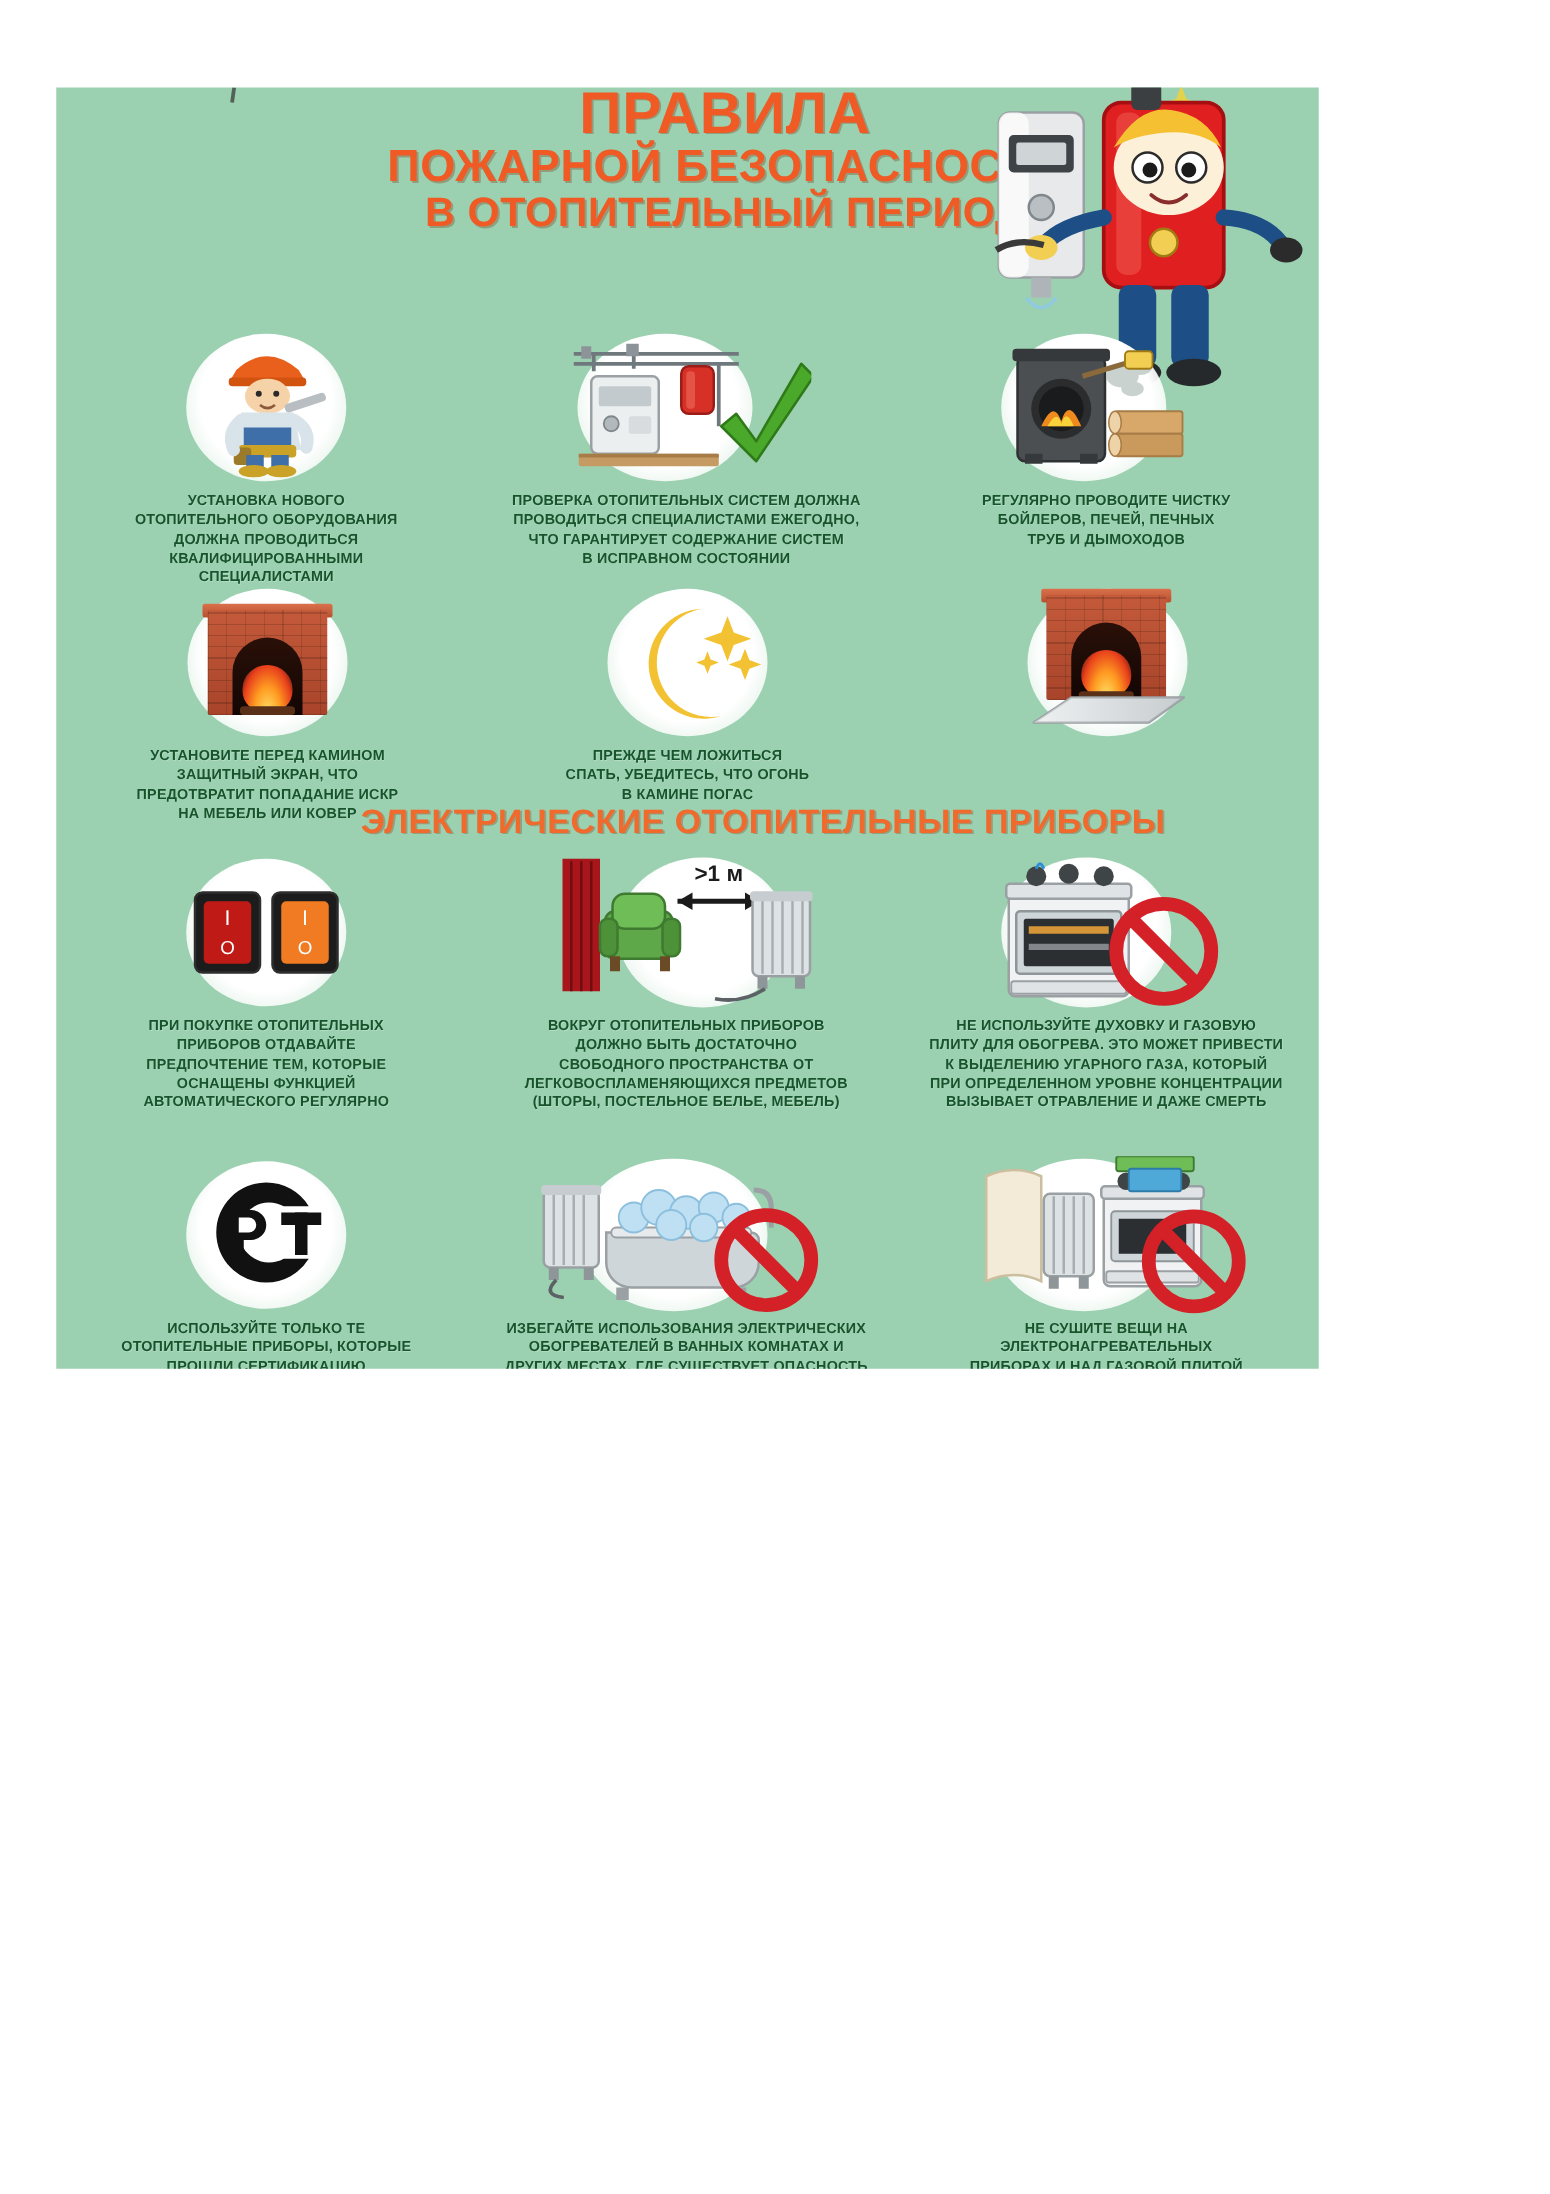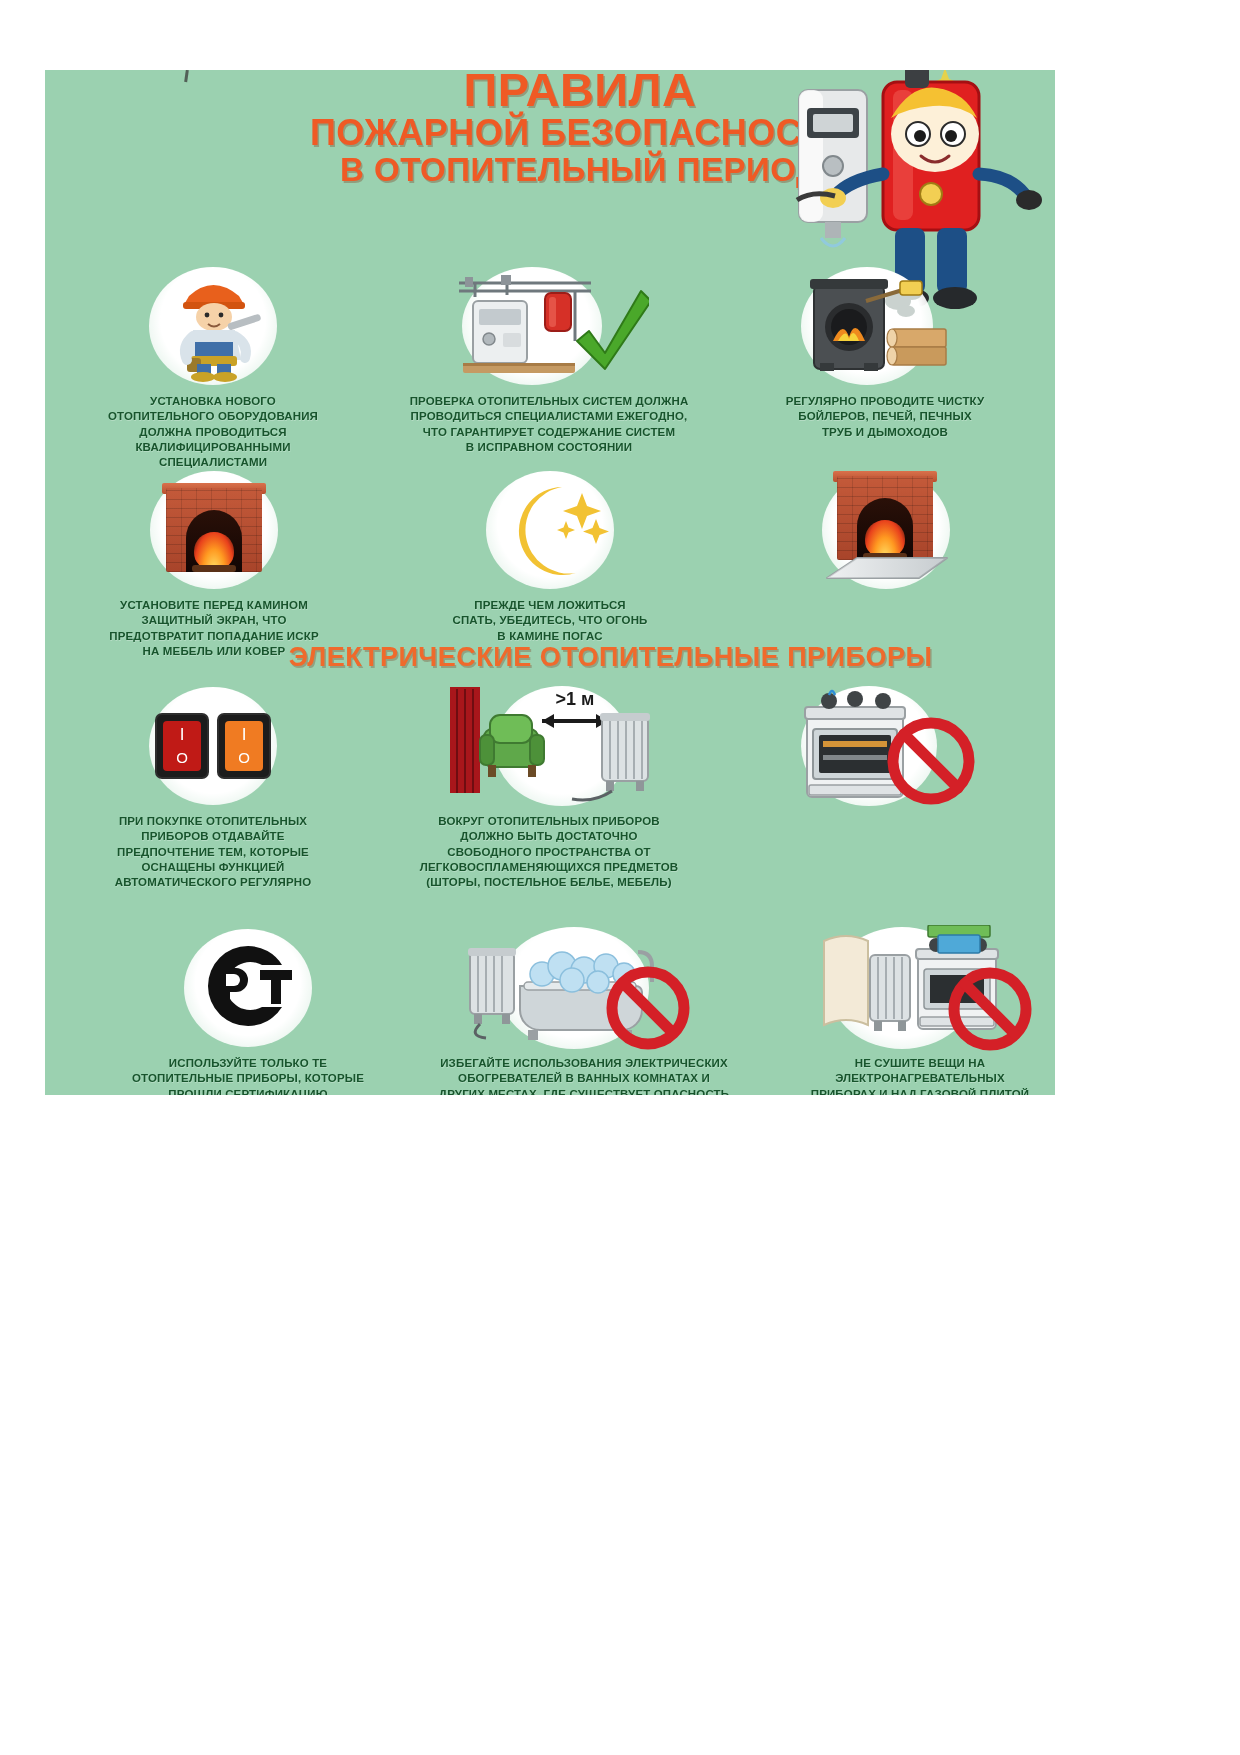--- a/index.html
+++ b/index.html
@@ -530,24 +530,31 @@
               <rect x="36" y="70" width="64" height="5" fill="#a6adb1" opacity="0.7"></rect>
               <rect x="22" y="100" width="92" height="10" rx="2" fill="#dfe3e5" stroke="#9aa0a3" stroke-width="1.5"></rect>
             </g>
 
             <g>
               <circle cx="144" cy="76" r="38" fill="none" stroke="#d42027" stroke-width="11"></circle>
               <path d="M117 49 L171 103" stroke="#d42027" stroke-width="11" stroke-linecap="round"></path>
             </g>
           </svg>
         </div>
+        <div class="caption">
+          <span class="cap-line">НЕ ИСПОЛЬЗУЙТЕ ДУХОВКУ И ГАЗОВУЮ</span>
+          <span class="cap-line">ПЛИТУ ДЛЯ ОБОГРЕВА. ЭТО МОЖЕТ ПРИВЕСТИ</span>
+          <span class="cap-line">К ВЫДЕЛЕНИЮ УГАРНОГО ГАЗА, КОТОРЫЙ</span>
+          <span class="cap-line">ПРИ ОПРЕДЕЛЕННОМ УРОВНЕ КОНЦЕНТРАЦИИ</span>
+          <span class="cap-line">ВЫЗЫВАЕТ ОТРАВЛЕНИЕ И ДАЖЕ СМЕРТЬ</span>
+        </div>
       </div>
     </div>
 
-    <div class="row" style="top:858px;padding-left:35px;">
+    <div class="row" style="top:858px;">
 
       <div class="cell">
         <div class="art">
           <div class="blob"></div>
           <svg class="ic" width="108" height="96" viewBox="0 0 108 96">
 
             <path d="M54 6 a40 40 0 1 0 0 80 a40 40 0 0 0 34 -19 h-20 a24 24 0 1 1 0 -42 h20 A40 40 0 0 0 54 6 z" fill="#111111"></path>
             <path d="M26 28 h16 a12 12 0 0 1 0 24 h-6 v18 h-10 z" fill="#111111"></path>
             <path d="M32 34 h8 a6 6 0 0 1 0 12 h-8 z" fill="#ffffff"></path>
             <rect x="66" y="30" width="32" height="10" fill="#111111"></rect>

